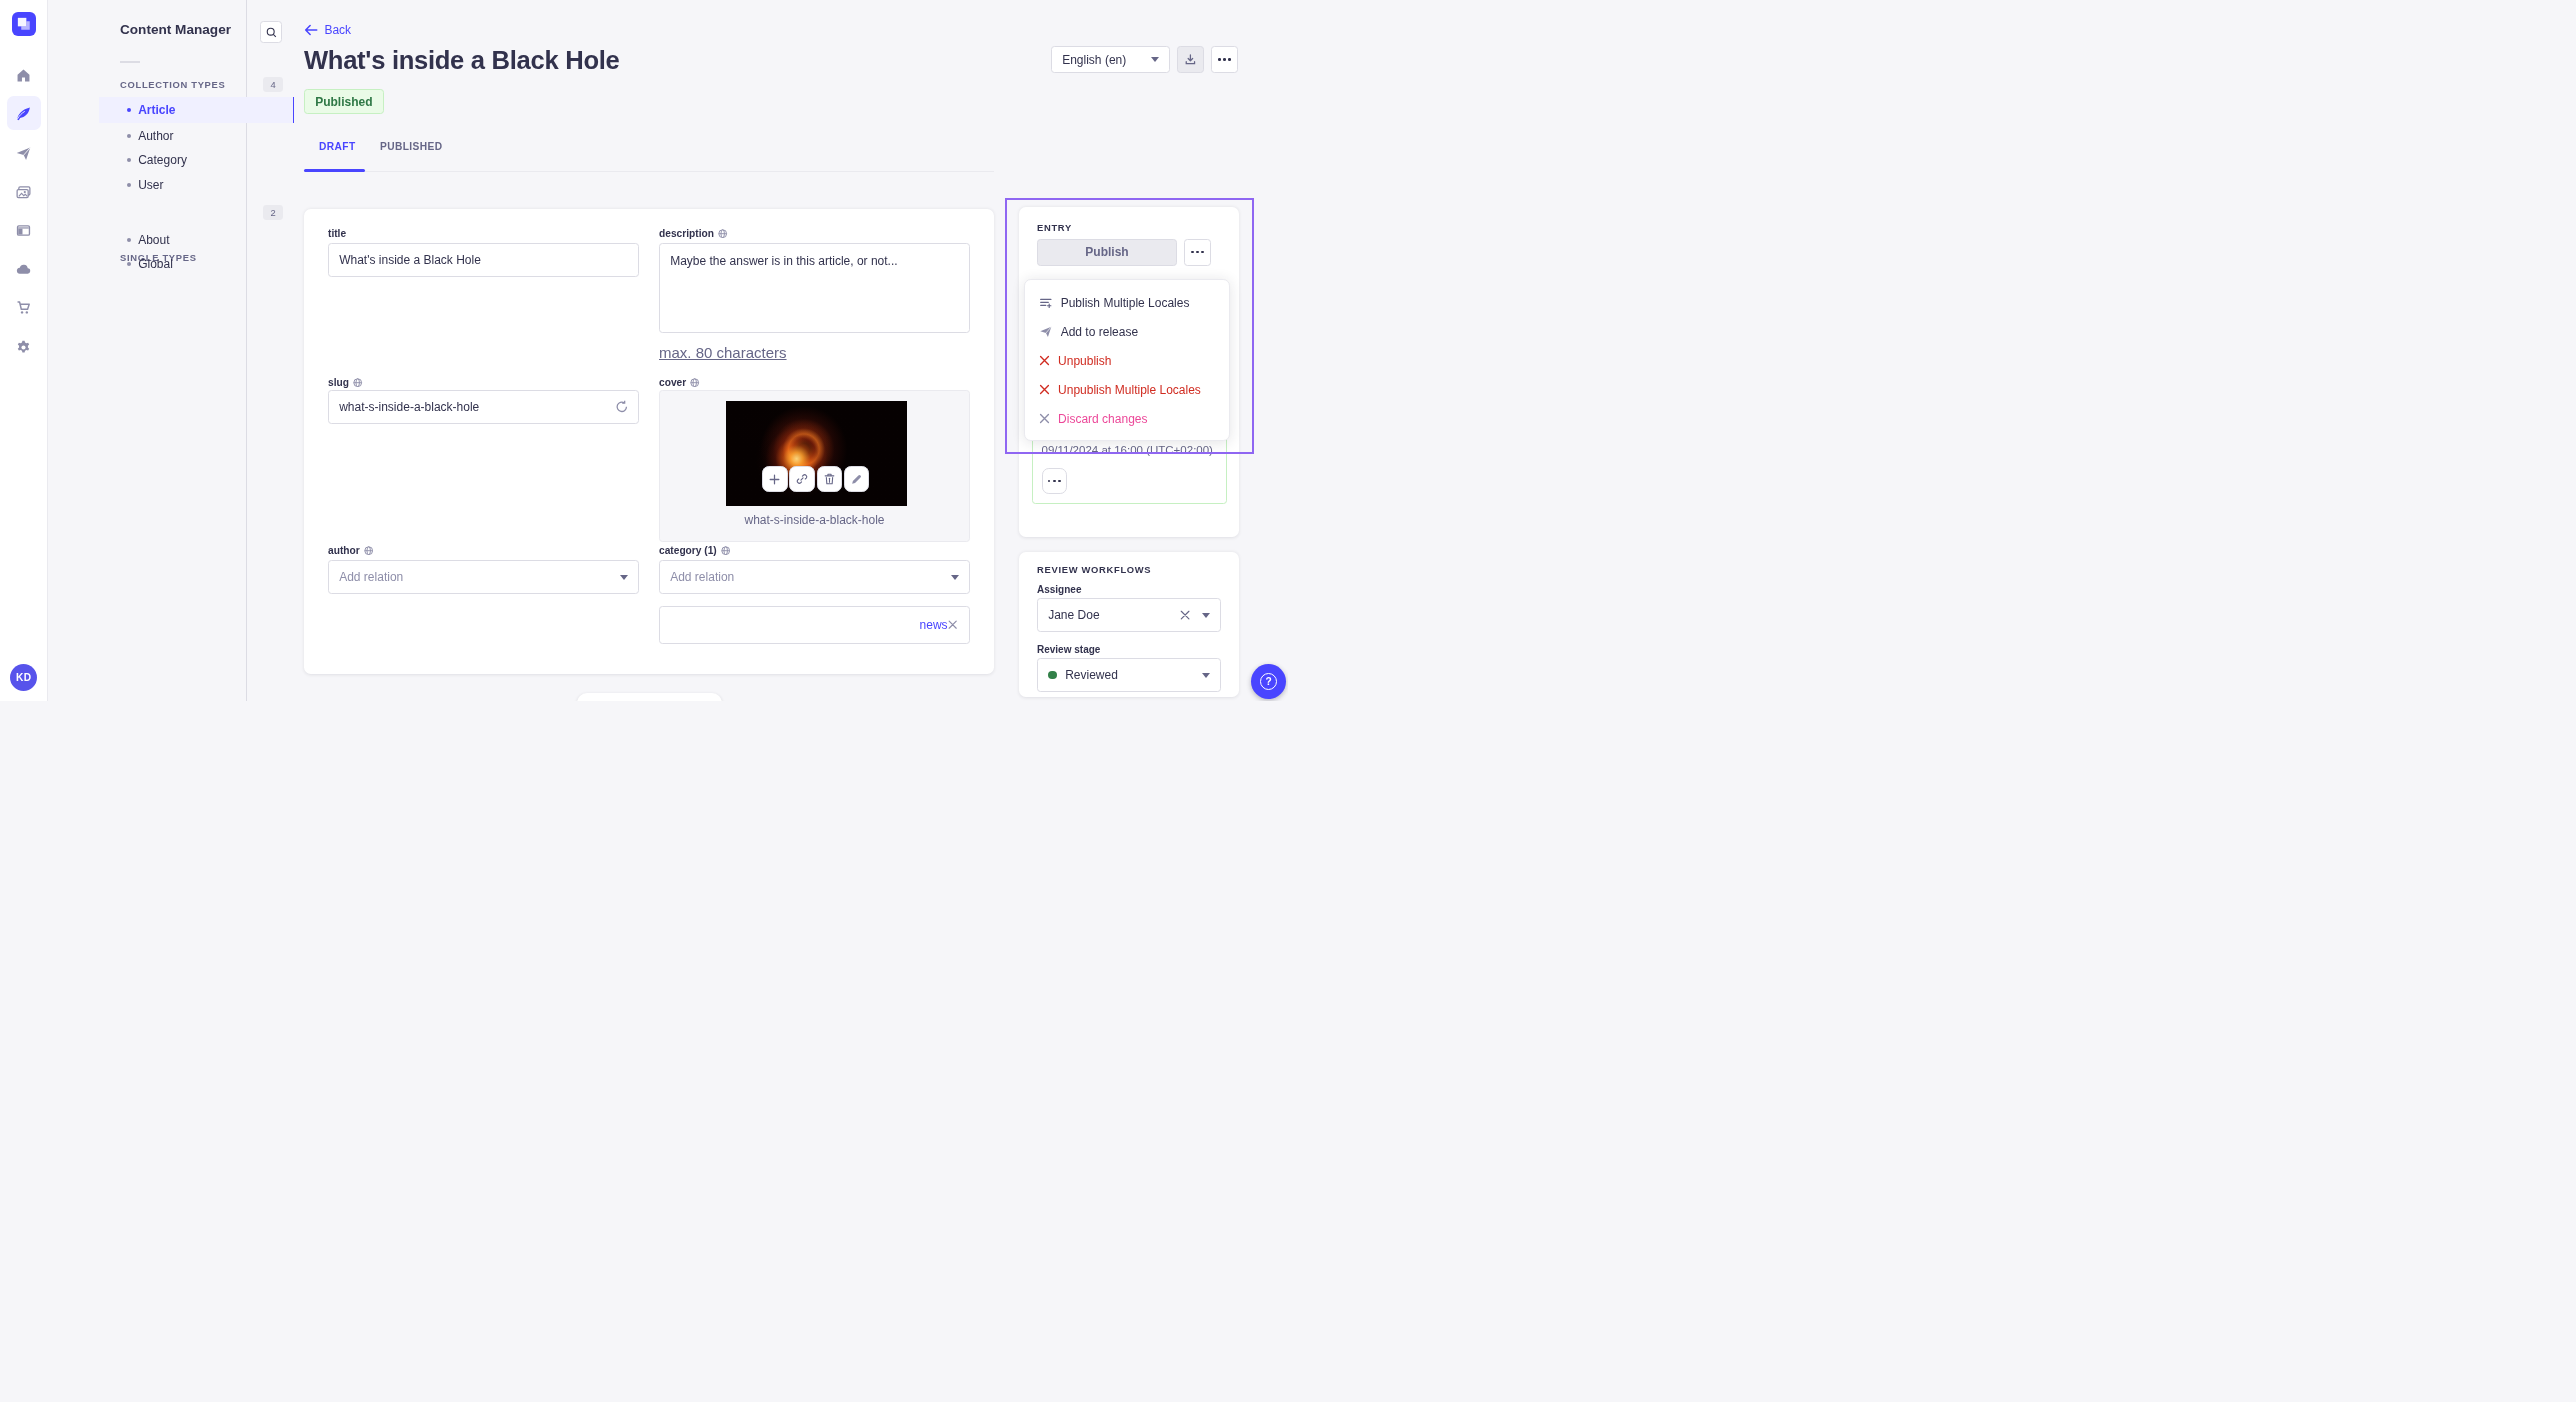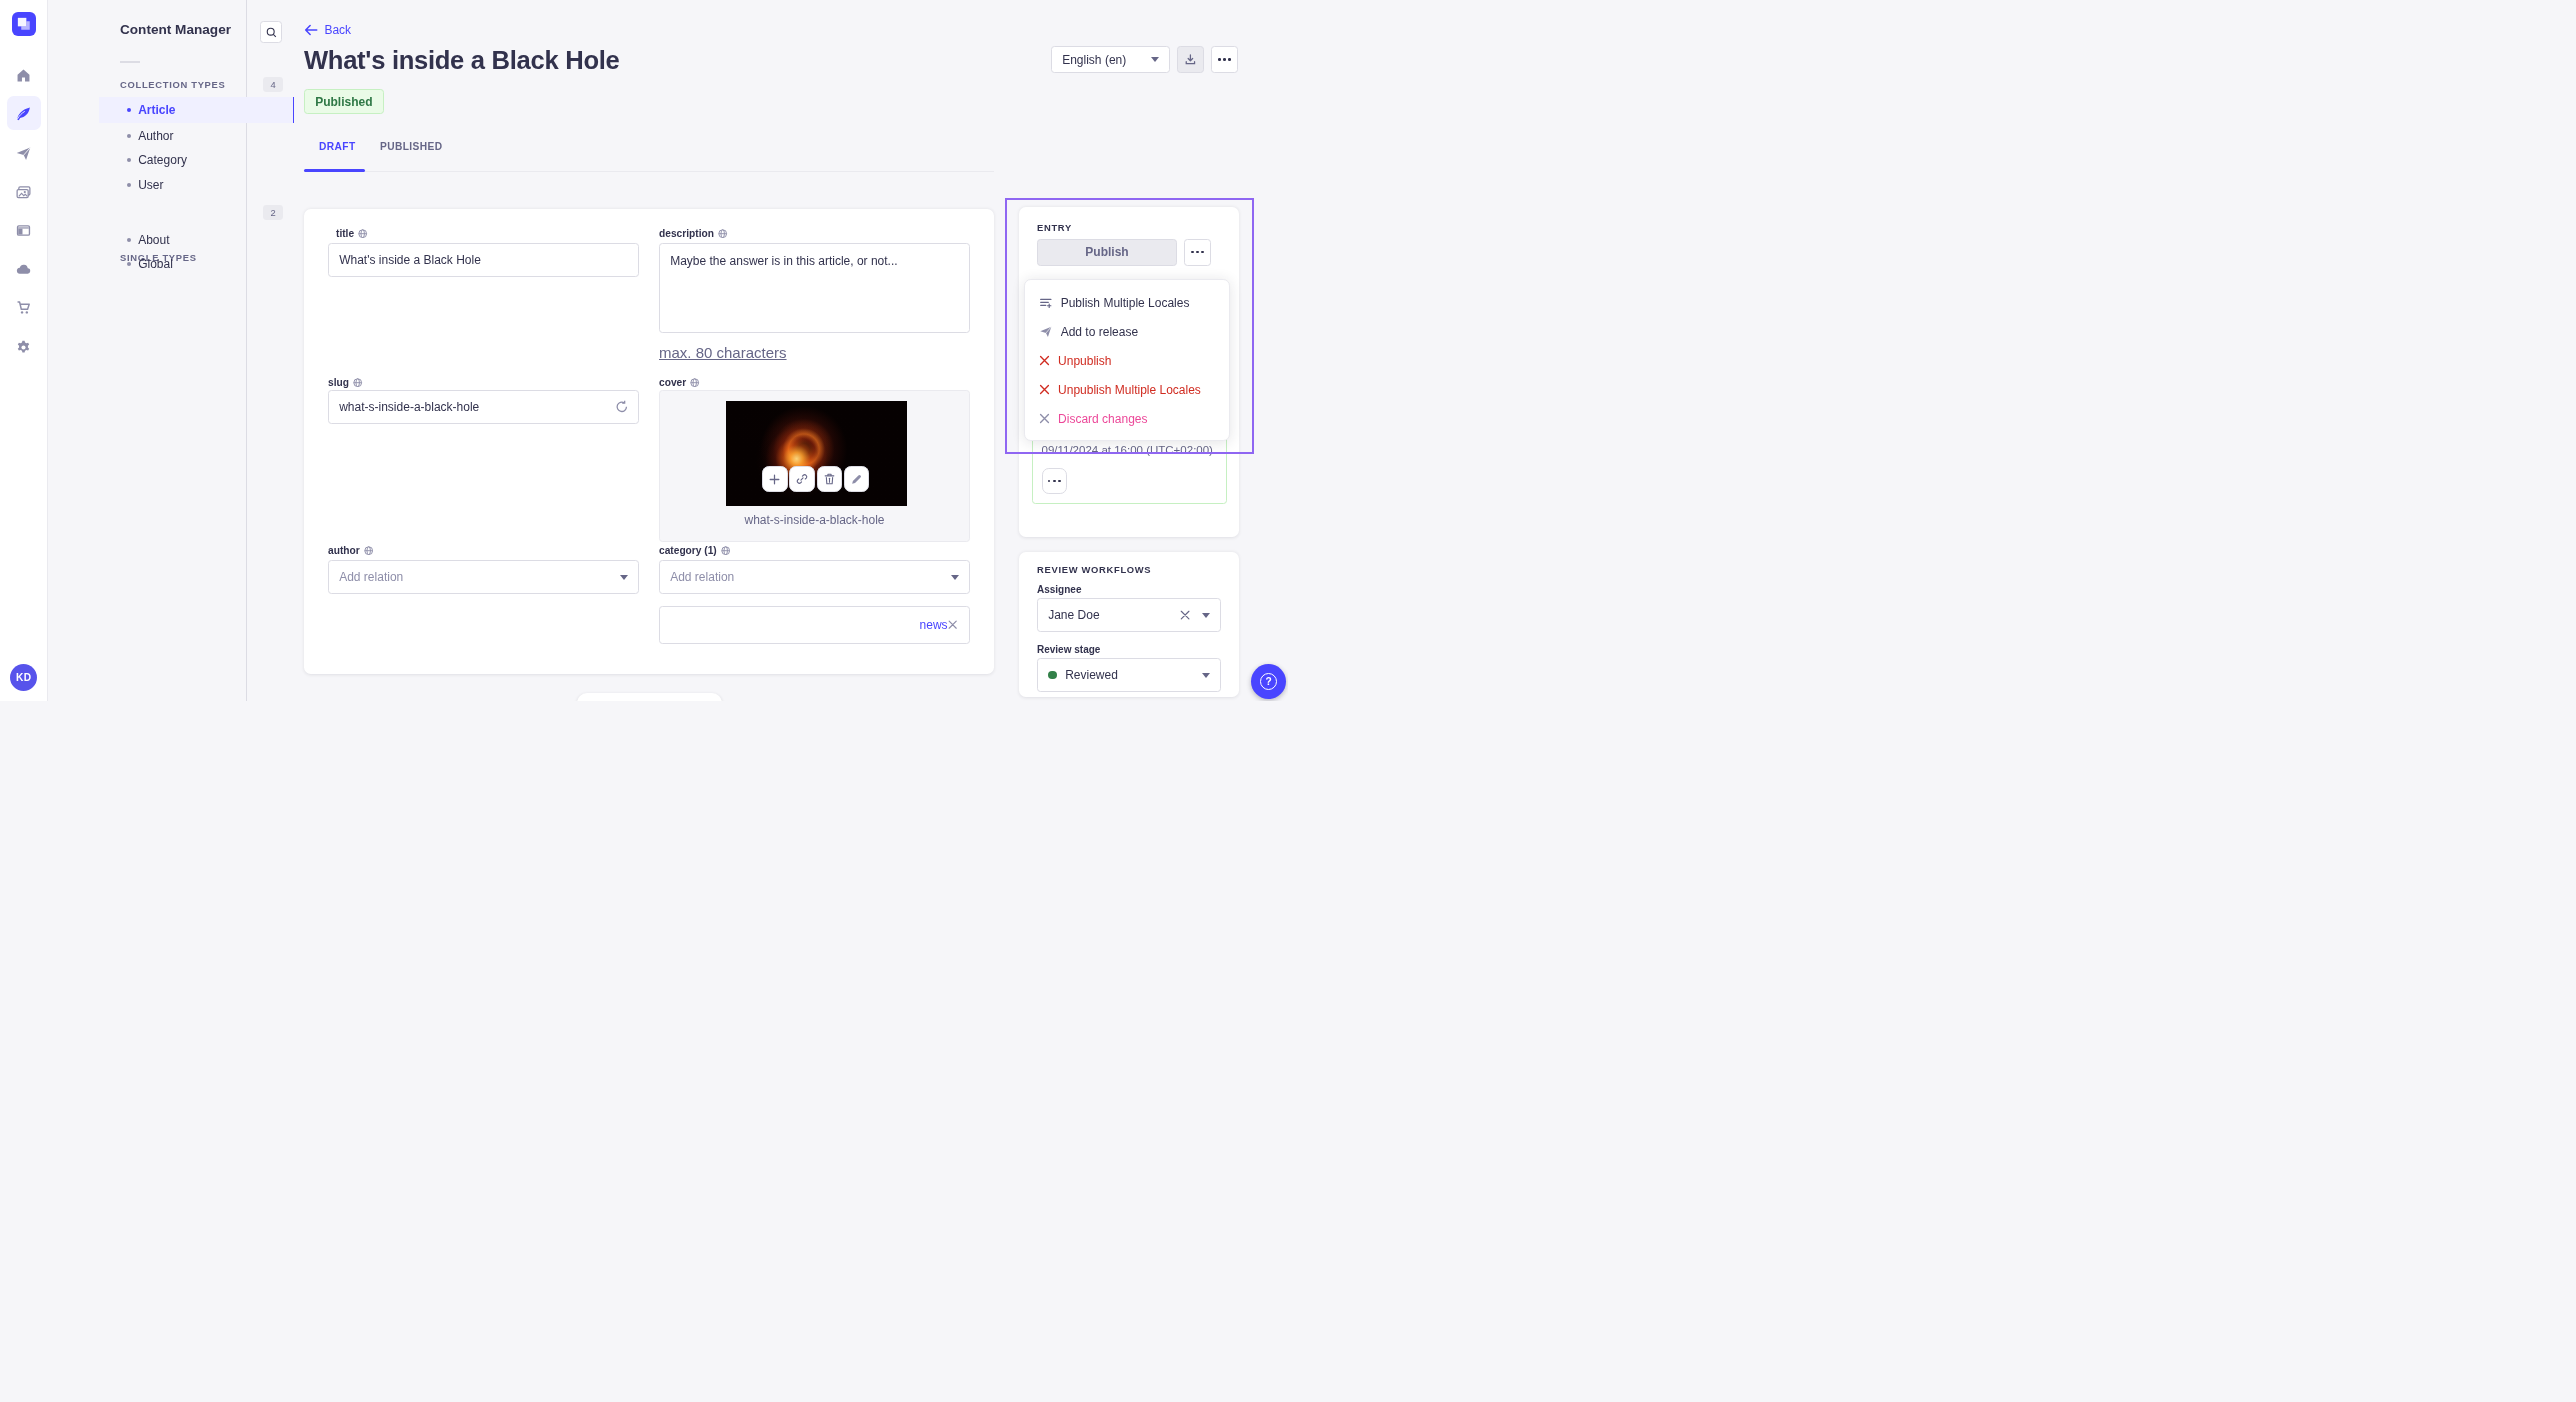--- a/index.html
+++ b/index.html
@@ -227,21 +227,21 @@
       </span>
   </div>
 
   <div class="abs tab tab-draft">DRAFT</div>
   <div class="abs tab tab-published">PUBLISHED</div>
   <div class="abs tab-baseline"></div>
   <div class="abs tab-underline"></div>
 
   <div class="abs main-card">
 
-    <div class="abs f-label" style="left:32px; top:19px;">
+    <div class="abs f-label" style="left:24px; top:19px;flex-direction:column;">
       <span>title</span>
       <svg width="9.4" height="9.4" viewBox="0 0 12 12">
           <circle cx="6" cy="6" r="5" fill="none" stroke="#8e8ea9" stroke-width="1.2"></circle>
           <ellipse cx="6" cy="6" rx="2.2" ry="5" fill="none" stroke="#8e8ea9" stroke-width="1.2"></ellipse>
           <path d="M1 6h10" stroke="#8e8ea9" stroke-width="1.2"></path>
         </svg>
     </div>
     <div class="abs" style="left:24px; top:34px; width:311px; height:34px;">
       <input class="input" type="text" value="What's inside a Black Hole" style="">
     </div>

